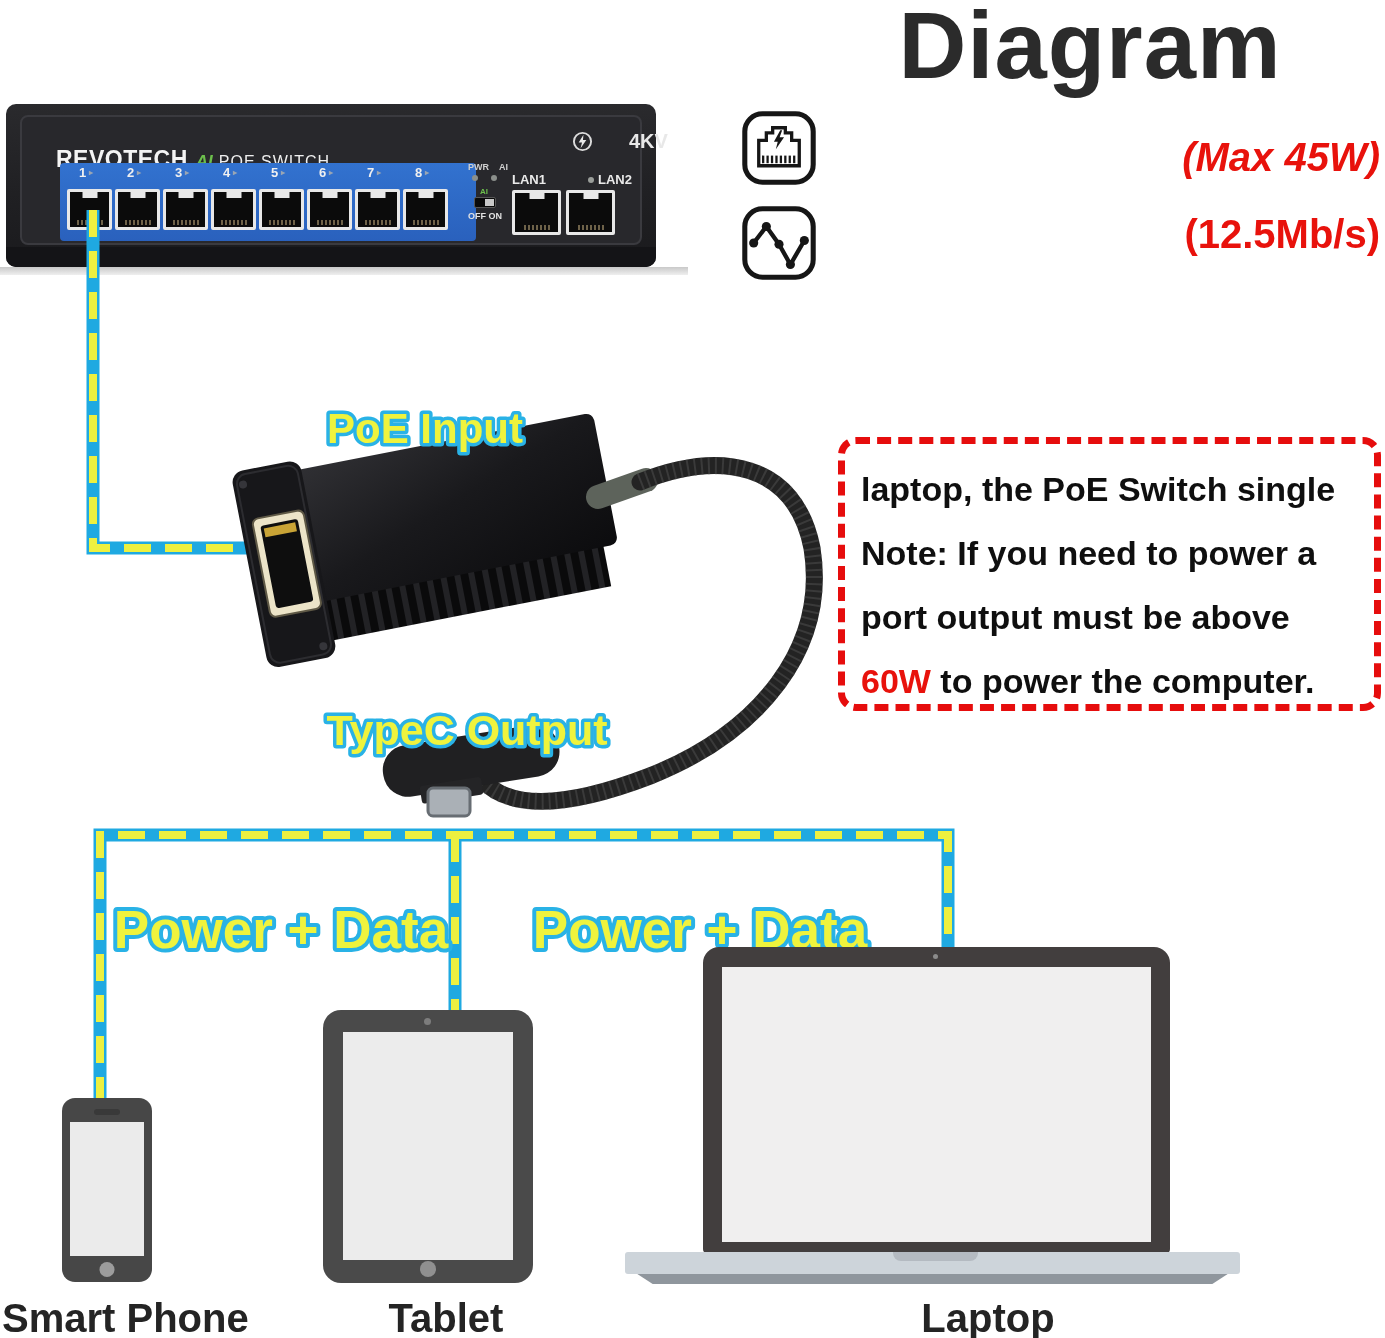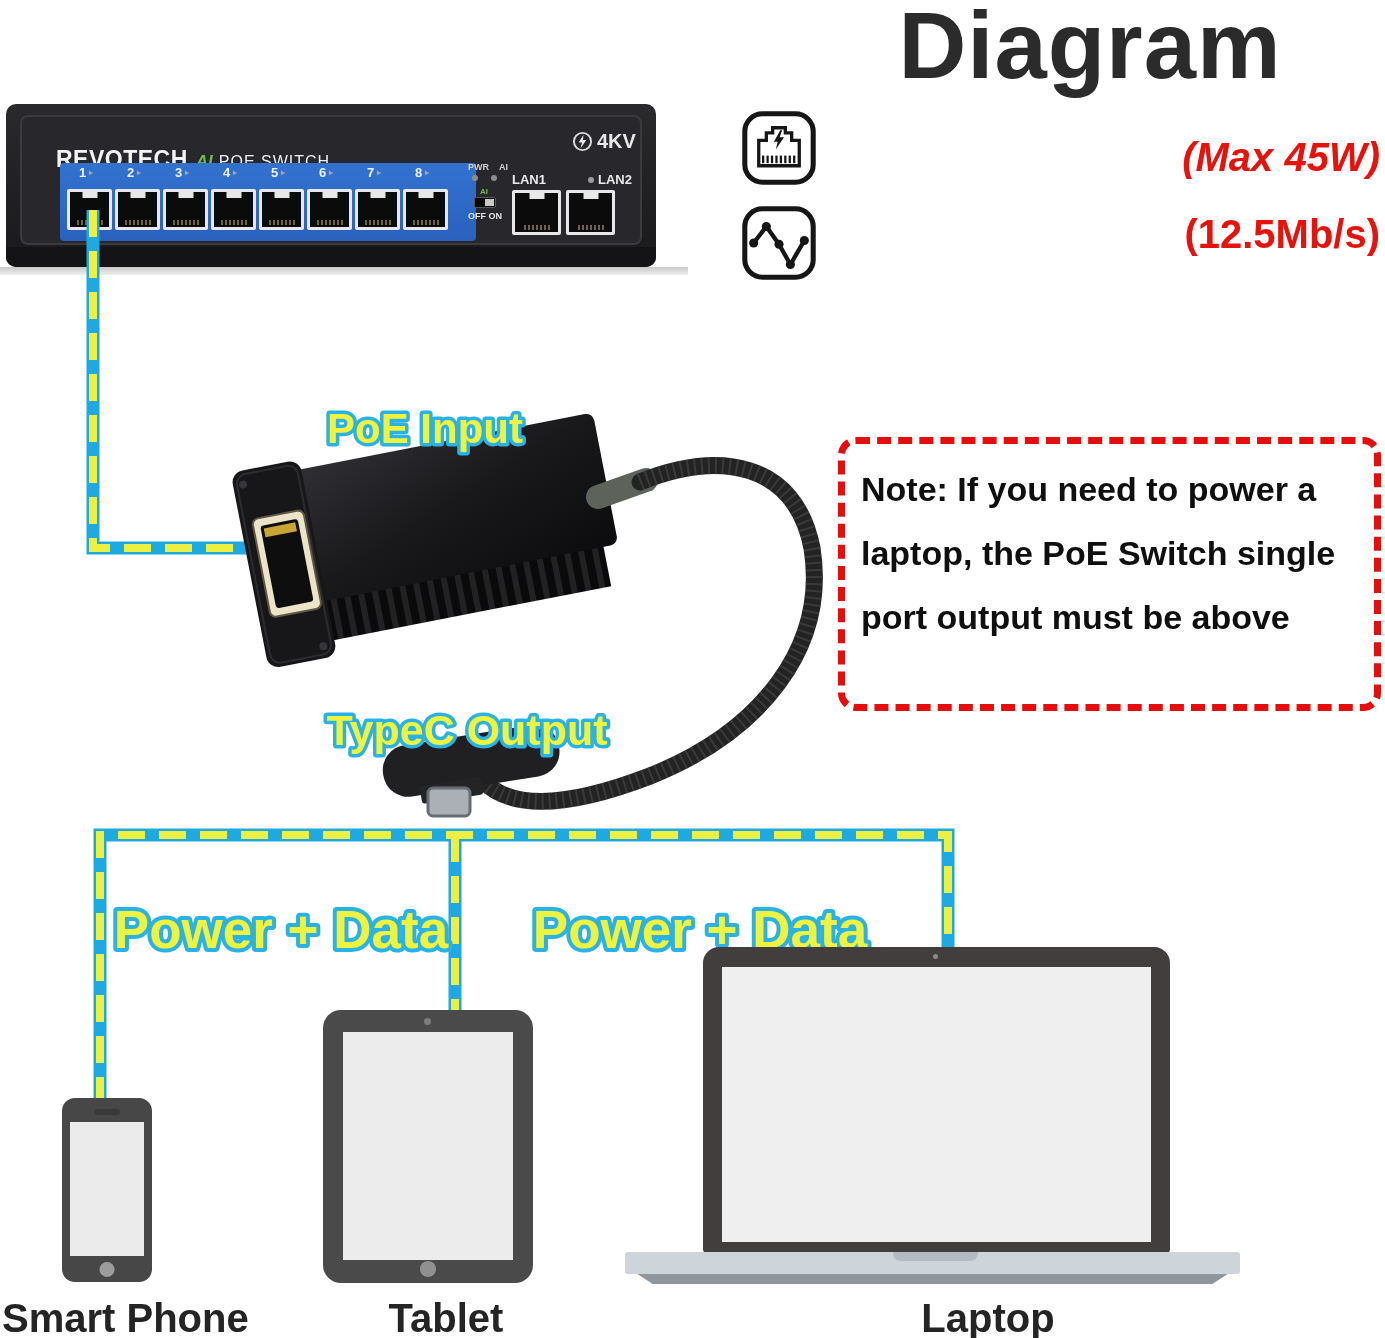--- a/index.html
+++ b/index.html
@@ -26,21 +26,21 @@
   .switch-bottom { position:absolute; left:0; bottom:0; width:100%; height:20px;
             background:#141417; border-radius:0 0 10px 10px; }
   .switch-shadow { position:absolute; left:0px; top:267px; width:688px; height:8px;
             background:linear-gradient(180deg,#c9c9c9,#efefef); }
   .brand { position:absolute; left:50px; top:42px; white-space:nowrap; }
   .brand-name { font-size:23px; font-weight:bold; color:#f4f4f4; letter-spacing:0.5px; }
   .brand-ai { font-size:17px; font-weight:bold; font-style:italic; color:#6cbf4c; margin-left:8px; }
   .brand-prod { font-size:16px; font-weight:normal; color:#efefef; letter-spacing:1px; margin-left:6px; }
   .surge { position:absolute; left:566px; top:26px; display:flex; align-items:center; gap:4px; }
   .surge svg { width:21px; height:21px; }
-  .surge span { font-size:20px; font-weight:bold; color:#e8e8e8; }
+  .surge span { font-size:20px; font-weight:bold; color:#e8e8e8;margin-left:32px; }
 
   .strip { position:absolute; left:54px; top:59px; width:416px; height:78px;
            background:linear-gradient(180deg,#3272cf,#2a61bd); border-radius:4px; }
   .pnums { position:absolute; left:2px; top:2px; display:flex; }
   .pnums span { width:48px; text-align:center; font-size:13px; font-weight:bold; color:#f0f0f0; }
   .pnums span::after { content:"▸"; color:#9aa6b4; font-size:8px; margin-left:3px; vertical-align:2px; }
   .ports { position:absolute; left:7px; top:26px; display:flex; }
   .port { position:relative; width:45px; height:41px; background:#0b0b0b;
           border:3px solid #e8e8e8; border-radius:2px; margin-right:3px; }
   .port::before { content:""; position:absolute; left:50%; top:-1px; transform:translateX(-50%);
@@ -267,23 +267,24 @@
       <circle cx="10" cy="30" r="3.6" fill="#161616"></circle>
         <circle cx="20" cy="17" r="3.6" fill="#161616"></circle>
       <circle cx="30" cy="31" r="3.6" fill="#161616"></circle>
         <circle cx="39" cy="47" r="3.6" fill="#161616"></circle>
       <circle cx="50" cy="28" r="3.6" fill="#161616"></circle>
     </svg>
   </div>
   <span class="spec-red" style="right:5px; top:212px;">(12.5Mb/s)</span>
 
   <div class="note">
+    <div class="note-line">laptop, the PoE Switch single</div>
     <div class="note-line">Note: If you need to power a</div>
-    <div class="note-line">laptop, the PoE Switch single</div>
     <div class="note-line">port output must be above</div>
+    <div class="note-line"><span class="note-red">60W</span><span> to power the computer.</span></div>
   </div>
 
   <div class="phone">
     <div class="speaker"></div>
     <div class="screen"></div>
     <div class="home"></div>
   </div>
 
   <div class="tablet">
     <div class="cam"></div>

